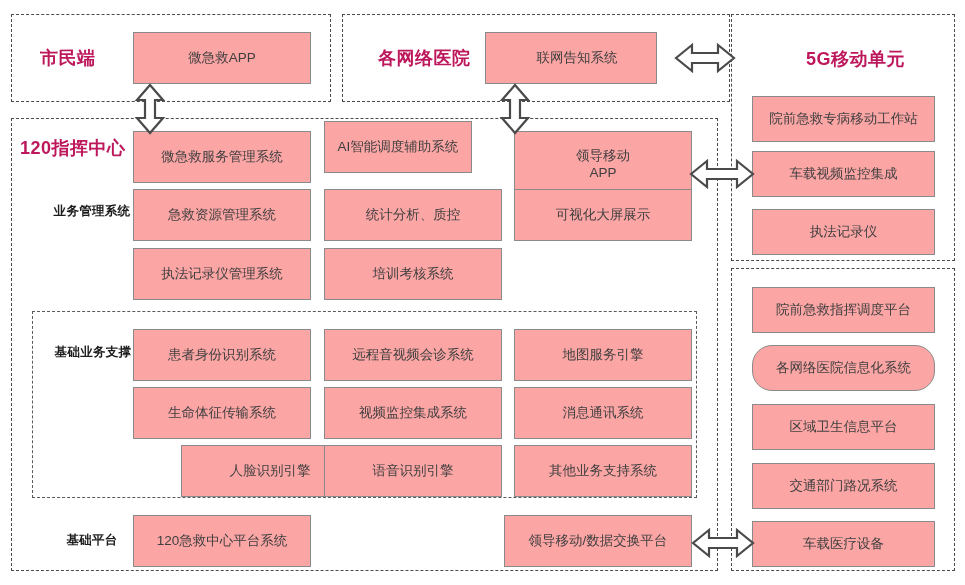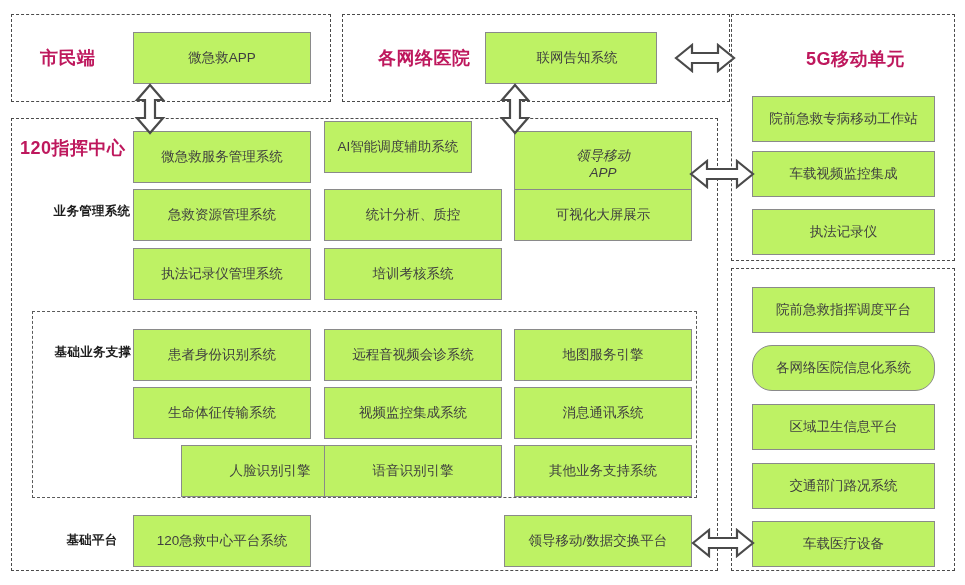--- a/index.html
+++ b/index.html
@@ -51,21 +51,21 @@
     font-size: 12.5px;
     letter-spacing: 0.3px;
     white-space: nowrap;
     text-align: center;
   }
   
   .node {
     position: absolute;
     box-sizing: border-box;
     border: 1.3px solid #8a8a8a;
-    background: #bef264;
+    background: #fca5a5;
     display: flex;
     align-items: center;
     justify-content: center;
     text-align: center;
     color: #3f3f3f;
     font-size: 13.5px;
     line-height: 1.25;
     padding: 2px 4px;
     white-space: pre-line;
   }
@@ -101,21 +101,21 @@
   <div class="node" style="left:752px; top:463px; width:183px; height:46px;">交通部门路况系统</div>
   <div class="node" style="left:752px; top:521px; width:183px; height:46px;">车载医疗设备</div>
 
   <div class="zone" style="left:11px; top:118px; width:707px; height:453px;"></div>
   <div class="zone-title" style="left:20px; top:136px; font-size:18px;">120指挥中心</div>
 
   <div class="group-label" style="left:52px; top:203px; width:80px;">业务管理系统</div>
 
   <div class="node" style="left:133px; top:131px; width:178px; height:52px;">微急救服务管理系统</div>
   <div class="node" style="left:324px; top:121px; width:148px; height:52px;">AI智能调度辅助系统</div>
-  <div class="node" style="left:514px; top:131px; width:178px; height:68px;font-style:italic;">领导移动
+  <div class="node" style="left:514px; top:131px; width:178px; height:68px;">领导移动
 APP</div>
 
   <div class="node" style="left:133px; top:189px; width:178px; height:52px;">急救资源管理系统</div>
   <div class="node" style="left:324px; top:189px; width:178px; height:52px;">统计分析、质控</div>
   <div class="node" style="left:514px; top:189px; width:178px; height:52px;">可视化大屏展示</div>
 
   <div class="node" style="left:133px; top:248px; width:178px; height:52px;">执法记录仪管理系统</div>
   <div class="node" style="left:324px; top:248px; width:178px; height:52px;">培训考核系统</div>
 
   <div class="zone-inner" style="left:32px; top:311px; width:665px; height:187px;"></div>

